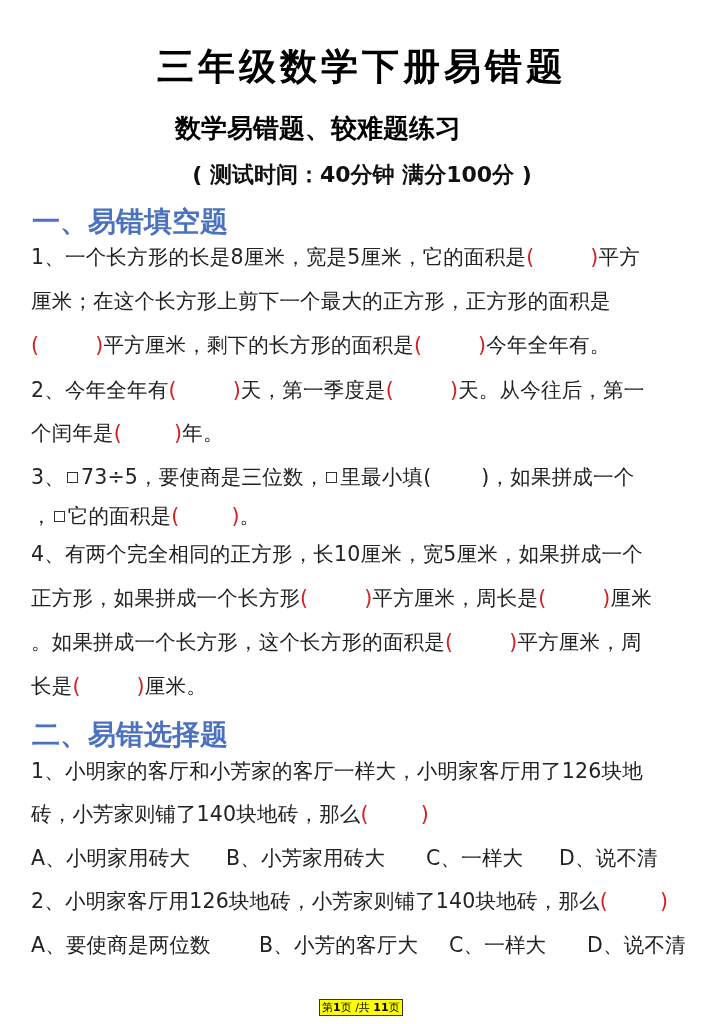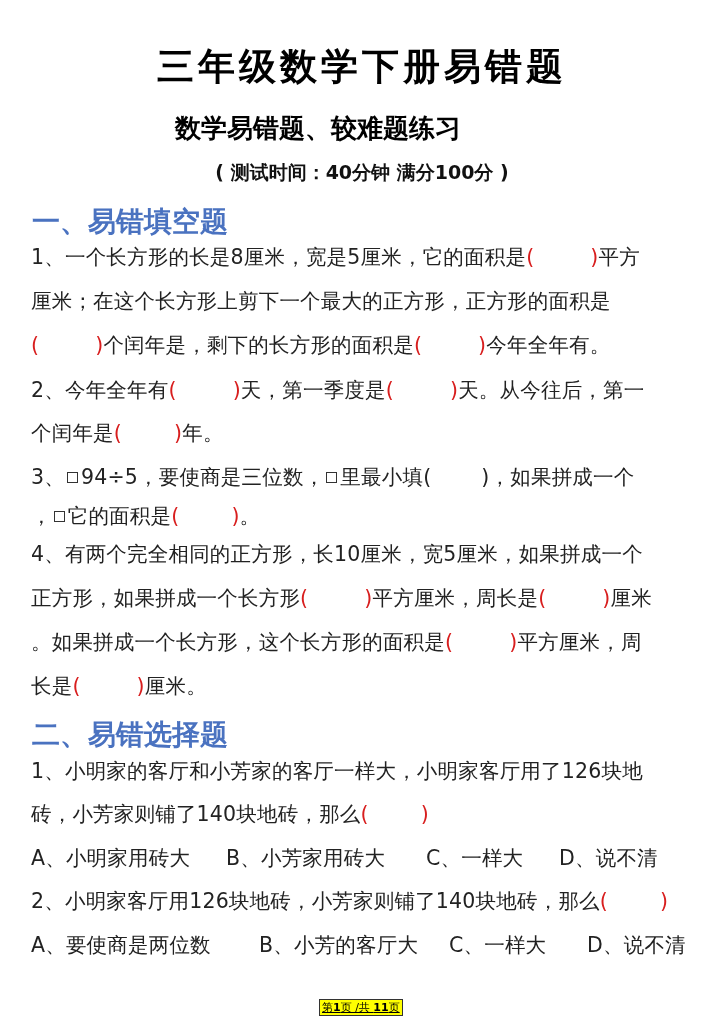--- a/index.html
+++ b/index.html
@@ -3,60 +3,60 @@
   <meta charset="utf-8">
   <style>
     html, body { margin: 0; padding: 0; background: #ffffff; }
     body { width: 724px; height: 1024px; position: relative; overflow: hidden;
            font-family: "DejaVu Sans", "Liberation Sans", sans-serif; color: #1a1a1a; }
     .title { position: absolute; left: 0; width: 724px; top: 42px; text-align: center;
              font-size: 37px; font-weight: bold; letter-spacing: 4px; color: #000; }
     .subtitle { position: absolute; left: 0; width: 636px; top: 111px; text-align: center;
                 font-size: 26px; font-weight: bold; color: #000; }
     .meta { position: absolute; left: 0; width: 724px; top: 160px; text-align: center;
-            font-size: 19px; font-weight: bold; color: #111; }
+            font-size: 22px; font-weight: bold; color: #111; }
     .section { position: absolute; left: 32px; font-size: 28px; font-weight: bold; color: #4a72c0; }
     .line { position: absolute; left: 31px; width: 664px; font-size: 20.5px; white-space: nowrap;
             color: #222; letter-spacing: 0.2px; }
     .b { color: #d81e1e; }
     .gap { display: inline-block; }
     .box { display: inline-block; width: 9px; height: 9px; border: 1px solid #333;
            margin: 0 3px 1px 2px; vertical-align: middle; }
     .opt { display: inline-block; }
     .footer { position: absolute; left: 319px; top: 999px; height: 15px; padding: 0 2px;
               background: #ffff00; border: 1px solid #333; font-size: 11px; line-height: 15px;
-              color: #000; white-space: nowrap; text-decoration: underline; }
+              color: #000; white-space: nowrap; }
     .footer b { font-weight: bold; }
   </style>
 </head>
 <body>
 
 <div class="title">三年级数学下册易错题</div>
 <div class="subtitle">数学易错题、较难题练习</div>
 <div class="meta">( 测试时间：40分钟  满分100分 )</div>
 
 <div class="section" style="top:203px">一、易错填空题</div>
 
 <div class="line" style="top:243px">
   <span>1、一个长方形的长是8厘米，宽是5厘米，它的面积是</span><span class="b"><span>(</span><span class="gap" style="width:56px"></span><span>)</span></span><span>平方</span>
 </div>
 <div class="line" style="top:287px">厘米；在这个长方形上剪下一个最大的正方形，正方形的面积是</div>
 <div class="line" style="top:331px">
-  <span class="b"><span>(</span><span class="gap" style="width:56px"></span><span>)</span></span><span>个闰年是，剩下的长方形的面积是</span><span class="b"><span>(</span><span class="gap" style="width:56px"></span><span>)</span></span><span>今年全年有。</span>
+  <span class="b"><span>(</span><span class="gap" style="width:56px"></span><span>)</span></span><span>平方厘米，剩下的长方形的面积是</span><span class="b"><span>(</span><span class="gap" style="width:56px"></span><span>)</span></span><span>今年全年有。</span>
 </div>
 
 <div class="line" style="top:376px">
   <span>2、今年全年有</span><span class="b"><span>(</span><span class="gap" style="width:56px"></span><span>)</span></span><span>天，第一季度是</span><span class="b"><span>(</span><span class="gap" style="width:56px"></span><span>)</span></span><span>天。从今往后，第一</span>
 </div>
 <div class="line" style="top:419px">
   <span>个闰年是</span><span class="b"><span>(</span><span class="gap" style="width:52px"></span><span>)</span></span><span>年。</span>
 </div>
 
 <div class="line" style="top:463px">
-  <span>3、</span><span class="box"></span><span>94÷5，要使商是三位数，</span><span class="box"></span><span>里最小填(</span><span class="gap" style="width:50px"></span><span>)，如果拼成一个</span>
+  <span>3、</span><span class="box"></span><span>73÷5，要使商是三位数，</span><span class="box"></span><span>里最小填(</span><span class="gap" style="width:50px"></span><span>)，如果拼成一个</span>
 </div>
 <div class="line" style="top:502px">
   <span>，</span><span class="box"></span><span>它的面积是</span><span class="b"><span>(</span><span class="gap" style="width:52px"></span><span>)</span></span><span>。</span>
 </div>
 
 <div class="line" style="top:540px">4、有两个完全相同的正方形，长10厘米，宽5厘米，如果拼成一个</div>
 <div class="line" style="top:584px">
   <span>正方形，如果拼成一个长方形</span><span class="b"><span>(</span><span class="gap" style="width:56px"></span><span>)</span></span><span>平方厘米，周长是</span><span class="b"><span>(</span><span class="gap" style="width:56px"></span><span>)</span></span><span>厘米</span>
 </div>
 <div class="line" style="top:628px">

